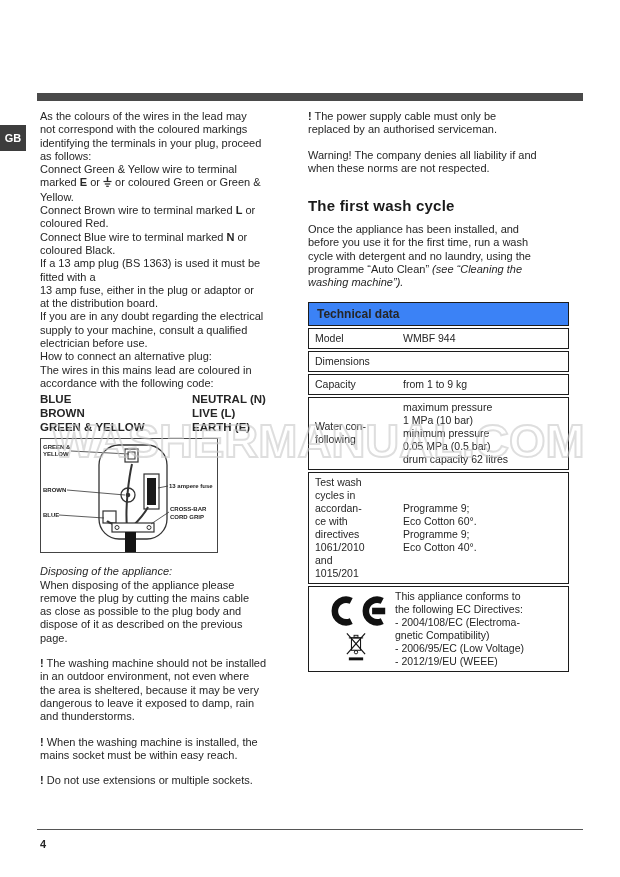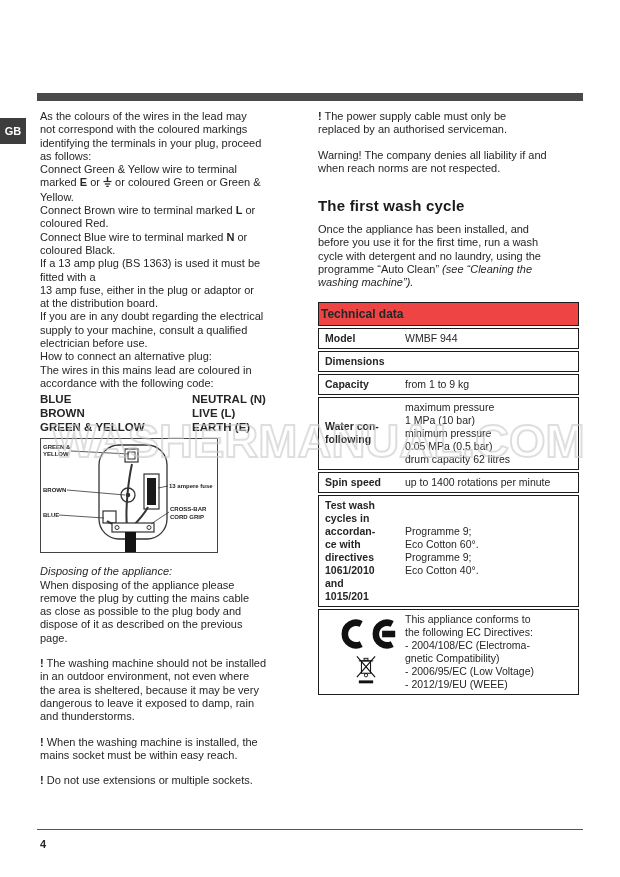--- a/index.html
+++ b/index.html
@@ -6,32 +6,32 @@
   html,body { width:620px; height:877px; }
   body {
     background:#ffffff;
     font-family:"Liberation Sans", sans-serif;
     color:#262626;
     position:relative;
     overflow:hidden;
   }
   .top-rule { position:absolute; left:37px; top:93px; width:546px; height:8px; background:#4a4a4a; }
   .gb-tab {
-    position:absolute; left:0; top:118px; width:26px; height:26px;
+    position:absolute; left:0; top:125px; width:26px; height:26px;
     background:#3d3d3d; color:#ffffff; font-weight:bold; font-size:11px;
     display:flex; align-items:center; justify-content:center;
   }
   .watermark {
     position:absolute; left:52px; top:413px; z-index:40;
     font-size:47px; font-weight:800; letter-spacing:0px;
     color:rgba(255,255,255,0); -webkit-text-stroke:2px #c9c9c9;
     opacity:.6; white-space:nowrap; pointer-events:none;
     transform:scaleY(.97);
   }
-  .columns { position:absolute; left:40px; top:110px; width:543px; display:flex; gap:10px; }
+  .columns { position:absolute; left:40px; top:110px; width:543px; display:flex; gap:0; }
   .col-left { width:268px; }
   .col-right { width:261px; }
   p.body { font-size:11px; line-height:13.3px; white-space:pre-line; }
   .bang { font-weight:bold; }
   .mt { margin-top:12px; }
   .wirecode { margin-top:2px; font-size:11.5px; font-weight:bold; line-height:14px; }
   .wirecode .wrow { display:flex; }
   .wirecode .wcol1 { width:152px; }
   .earth-sym { display:inline-block; vertical-align:-1px; }
 
@@ -42,22 +42,22 @@
   .diagram-box svg text { font-family:"Liberation Sans", sans-serif; font-size:6px; font-weight:bold; fill:#222; }
 
   h2.section { font-size:15px; font-weight:bold; margin-top:22px; margin-bottom:9px; letter-spacing:.2px; color:#1a1a1a; }
 
   .ttable { margin-top:12px; width:261px; font-size:10.5px; }
   .trow {
     border:1.5px solid #1c1c1c; margin-top:2px;
     display:flex; align-items:center; padding:3px 6px;
     background:#fff; min-height:20px;
   }
-  .trow.thead { margin-top:0; background:#ef4444; font-weight:bold; font-size:12px; padding:4px 2px; }
-  .tlabel { width:80px; font-weight:bold; white-space:pre-line; line-height:13px; flex-shrink:0; }
+  .trow.thead { margin-top:0; background:#3b82f6; font-weight:bold; font-size:12px; padding:4px 8px; }
+  .tlabel { width:88px; font-weight:normal; white-space:pre-line; line-height:13px; flex-shrink:0; }
   .tvalue { flex:1; white-space:pre-line; line-height:13px; }
   .icon-cell { display:flex; flex-direction:column; align-items:center; gap:5px; width:80px; flex-shrink:0; padding-left:2px; }
 
   .footer-rule { position:absolute; left:37px; top:829px; width:546px; height:1px; background:#555; }
   .page-number { position:absolute; left:40px; top:838px; font-size:11px; font-weight:bold; }
 </style>
 </head>
 <body>
 
 <div class="top-rule"></div>
@@ -171,21 +171,21 @@
 
     <p class="body mt"><b class="bang">!</b><span> Do not use extensions or multiple sockets.</span></p>
 
   </div>
 
   <div class="col-right">
     <p class="body"><b class="bang">!</b><span> The power supply cable must only be
 replaced by an authorised serviceman.</span></p>
 
     <p class="body mt">Warning! The company denies all liability if and
-when reach norms are not respected.</p>
+when these norms are not respected.</p>
 
     <h2 class="section">The first wash cycle</h2>
 
     <p class="body"><span>Once the appliance has been installed, and
 before you use it for the first time, run a wash
 cycle with detergent and no laundry, using the
 programme “Auto Clean” </span><i>(see “Cleaning the
 washing machine”).</i></p>
 
     <div class="ttable">
@@ -204,24 +204,20 @@
         <div class="tvalue">from 1 to 9 kg</div>
       </div>
       <div class="trow">
         <div class="tlabel">Water con-
 following</div>
         <div class="tvalue">maximum pressure
 1 MPa (10 bar)
 minimum pressure
 0.05 MPa (0.5 bar)
 drum capacity 62 litres</div>
-      </div>
-      <div class="trow">
-        <div class="tlabel">Spin speed</div>
-        <div class="tvalue">up to 1400 rotations per minute</div>
       </div>
       <div class="trow">
         <div class="tlabel">Test wash
 cycles in
 accordan-
 ce with
 directives
 1061/2010
 and
 1015/201</div>

